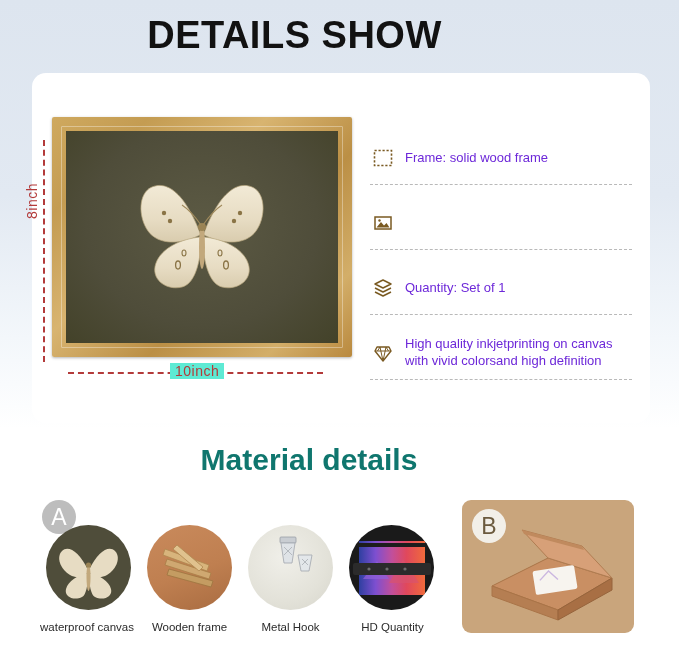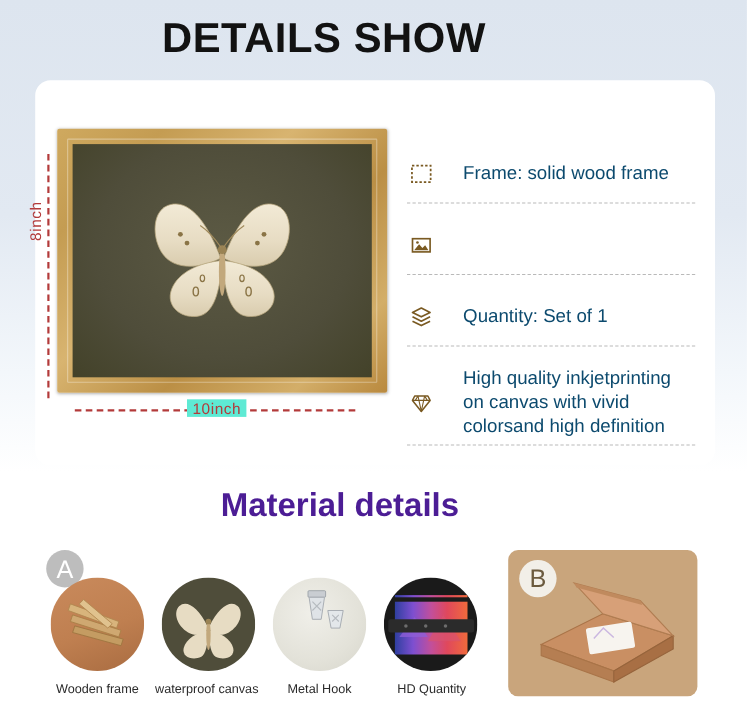--- a/index.html
+++ b/index.html
@@ -63,28 +63,28 @@
     background:#5eead4;padding:0 5px;white-space:nowrap;
   }
 
   
   .features{position:absolute;left:370px;top:134px;width:262px;}
   .feat{display:flex;align-items:center;min-height:40px;padding:4px 0 6px 0;}
   .feat-icon{
     width:26px;min-width:26px;height:26px;margin-right:9px;
     display:flex;align-items:center;justify-content:center;color:#7a5a22;
   }
-  .feat-text{font-size:17px;color:#0c4a6e;line-height:1.28;margin-left:16px;}
+  .feat-text{font-size:13px;color:#6d28d9;line-height:1.28;}
   .feat-sep{border-top:1px dashed #b9b9b9;height:0;margin:0;}
   .feat-sp{height:14px;}
 
   
   .title-material{
     position:absolute;left:0;top:443px;width:618px;text-align:center;
-    font-size:30px;font-weight:bold;color:#4c1d95;
+    font-size:30px;font-weight:bold;color:#0f766e;
   }
 
   .badge{
     position:absolute;width:34px;height:34px;border-radius:50%;
     display:flex;align-items:center;justify-content:center;
     font-size:23px;font-weight:normal;
   }
   .badge-a{left:42px;top:500px;background:#bdbdbd;color:#ffffff;}
   .badge-b{left:472px;top:509px;background:#f2efe8;color:#6b5a3e;}
 
@@ -211,44 +211,44 @@
   </div>
 
   <div class="title-material">Material details</div>
 
   <div class="badge badge-a">A</div>
 
   <div class="thumbs">
 
     <div class="thumb">
       <div class="thumb-circle">
-        <div class="fill-wood"></div>
-        <svg width="85" height="85" viewBox="0 0 85 85" style="position:absolute;inset:0;">
-          <path d="M18 24 L62 40 L60 46 L16 30 Z" fill="#d8b47c" stroke="#b08850" stroke-width="0.8"></path>
-          <path d="M20 34 L64 48 L62 54 L18 40 Z" fill="#cfa871" stroke="#a87f47" stroke-width="0.8"></path>
-          <path d="M22 44 L66 56 L64 62 L20 50 Z" fill="#c49c62" stroke="#9d7540" stroke-width="0.8"></path>
-          <path d="M30 20 L56 42 L52 46 L26 24 Z" fill="#e0c28e" stroke="#b08850" stroke-width="0.8"></path>
-        </svg>
-      </div>
-      <div class="thumb-cap">Wooden frame</div>
-    </div>
-
-    <div class="thumb">
-      <div class="thumb-circle">
         <div class="fill-canvas"></div>
         <svg width="85" height="85" viewBox="0 0 85 85" style="position:absolute;inset:0;">
           <path d="M42 45 C33 26 22 20 16 26 C10 32 14 44 24 50 C31 54 38 52 42 47 Z" fill="#e7dcc3"></path>
           <path d="M43 45 C52 26 63 20 69 26 C75 32 71 44 61 50 C54 54 47 52 43 47 Z" fill="#e7dcc3"></path>
           <path d="M42 48 C32 50 22 56 20 64 C18 72 28 76 36 72 C40 70 42 60 42 50 Z" fill="#e7dcc3"></path>
           <path d="M43 48 C53 50 63 56 65 64 C67 72 57 76 49 72 C45 70 43 60 43 50 Z" fill="#e7dcc3"></path>
           <ellipse cx="42.5" cy="52" rx="2" ry="14" fill="#c2a87c"></ellipse>
           <circle cx="42.5" cy="40" r="2.6" fill="#9a8354"></circle>
         </svg>
       </div>
       <div class="thumb-cap cap-off-1">waterproof canvas</div>
+    </div>
+
+    <div class="thumb">
+      <div class="thumb-circle">
+        <div class="fill-wood"></div>
+        <svg width="85" height="85" viewBox="0 0 85 85" style="position:absolute;inset:0;">
+          <path d="M18 24 L62 40 L60 46 L16 30 Z" fill="#d8b47c" stroke="#b08850" stroke-width="0.8"></path>
+          <path d="M20 34 L64 48 L62 54 L18 40 Z" fill="#cfa871" stroke="#a87f47" stroke-width="0.8"></path>
+          <path d="M22 44 L66 56 L64 62 L20 50 Z" fill="#c49c62" stroke="#9d7540" stroke-width="0.8"></path>
+          <path d="M30 20 L56 42 L52 46 L26 24 Z" fill="#e0c28e" stroke="#b08850" stroke-width="0.8"></path>
+        </svg>
+      </div>
+      <div class="thumb-cap">Wooden frame</div>
     </div>
 
     <div class="thumb">
       <div class="thumb-circle">
         <div class="fill-hook"></div>
         <svg width="85" height="85" viewBox="0 0 85 85" style="position:absolute;inset:0;">
           <rect x="32" y="12" width="16" height="6" rx="1" fill="#c9cdd2" stroke="#9aa0a6" stroke-width="0.8"></rect>
           <path d="M33 18 L47 18 L44 38 L36 38 Z" fill="#dfe3e7" stroke="#a8adb3" stroke-width="0.9"></path>
           <path d="M36 22 L44 30 M44 22 L36 30" stroke="#b5babf" stroke-width="1"></path>
           <path d="M50 30 L64 30 L61 46 L53 46 Z" fill="#e3e7ea" stroke="#a8adb3" stroke-width="0.9"></path>

